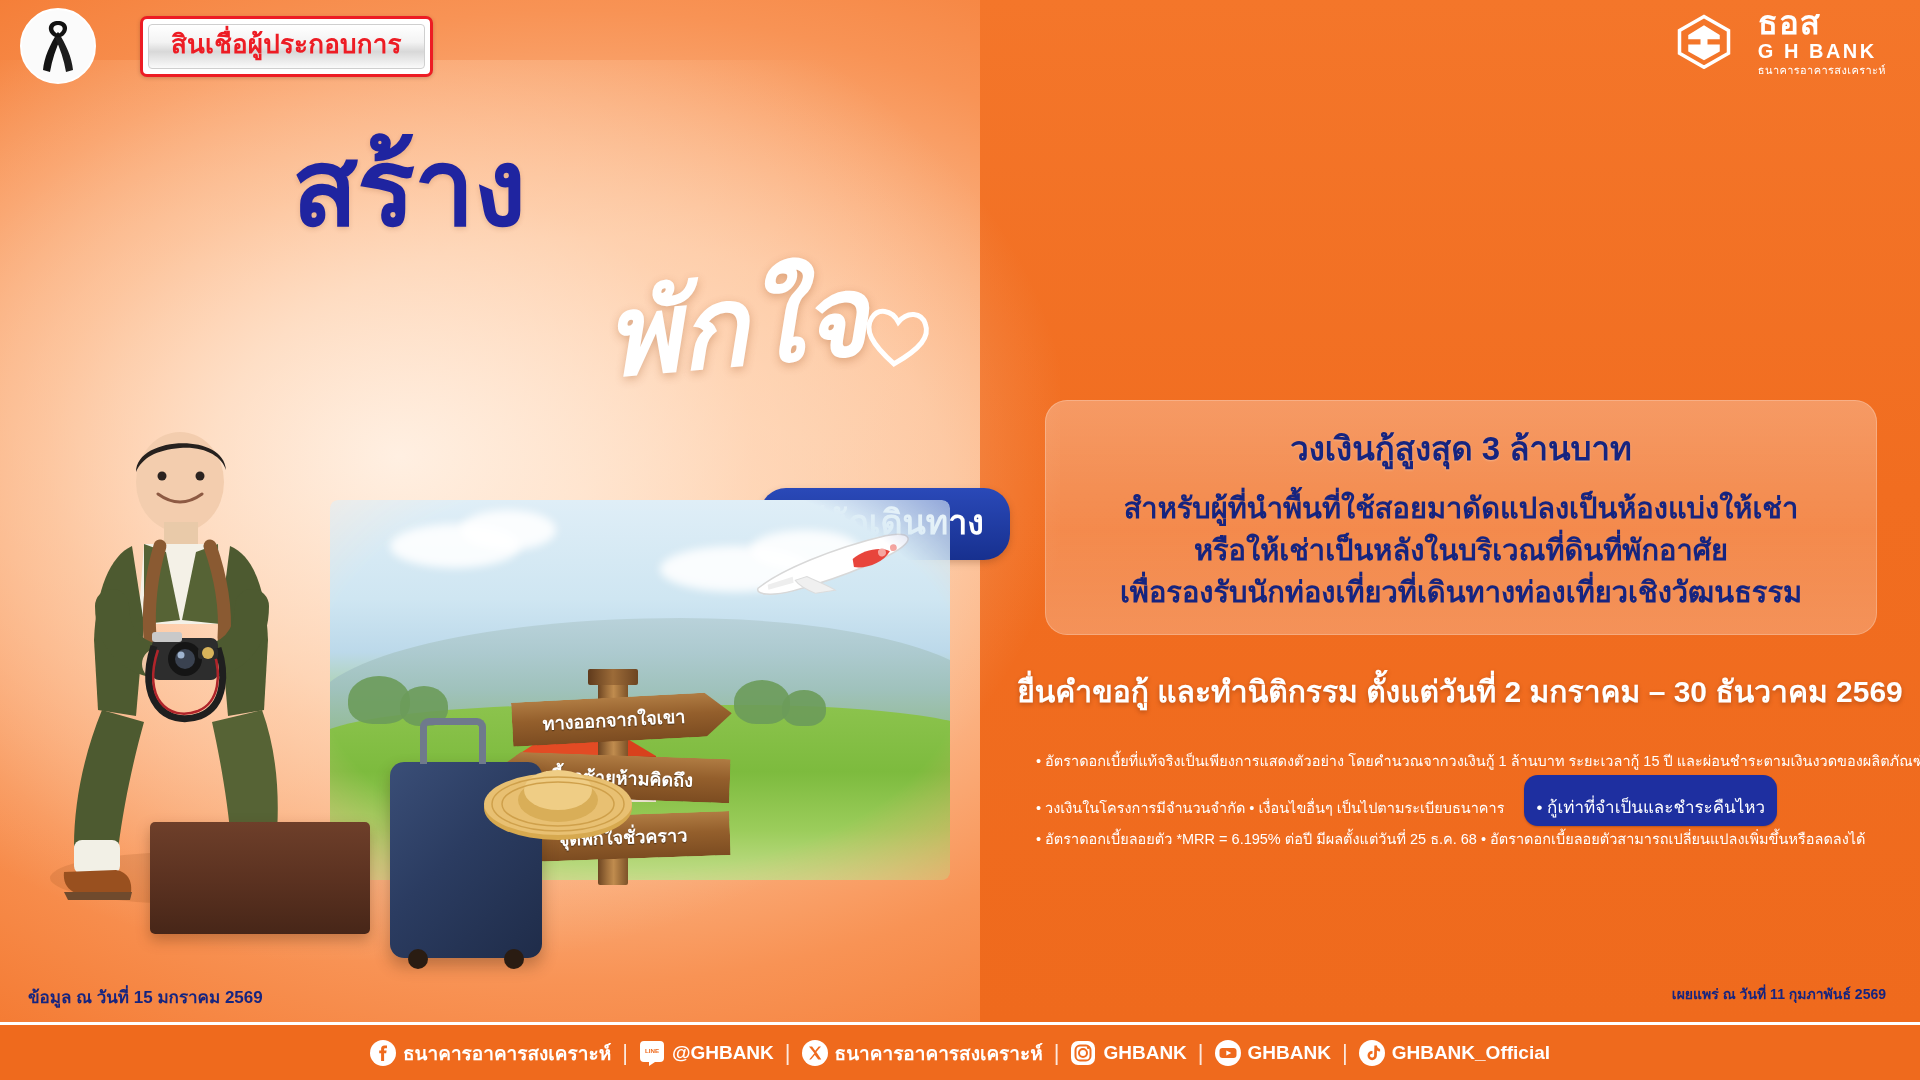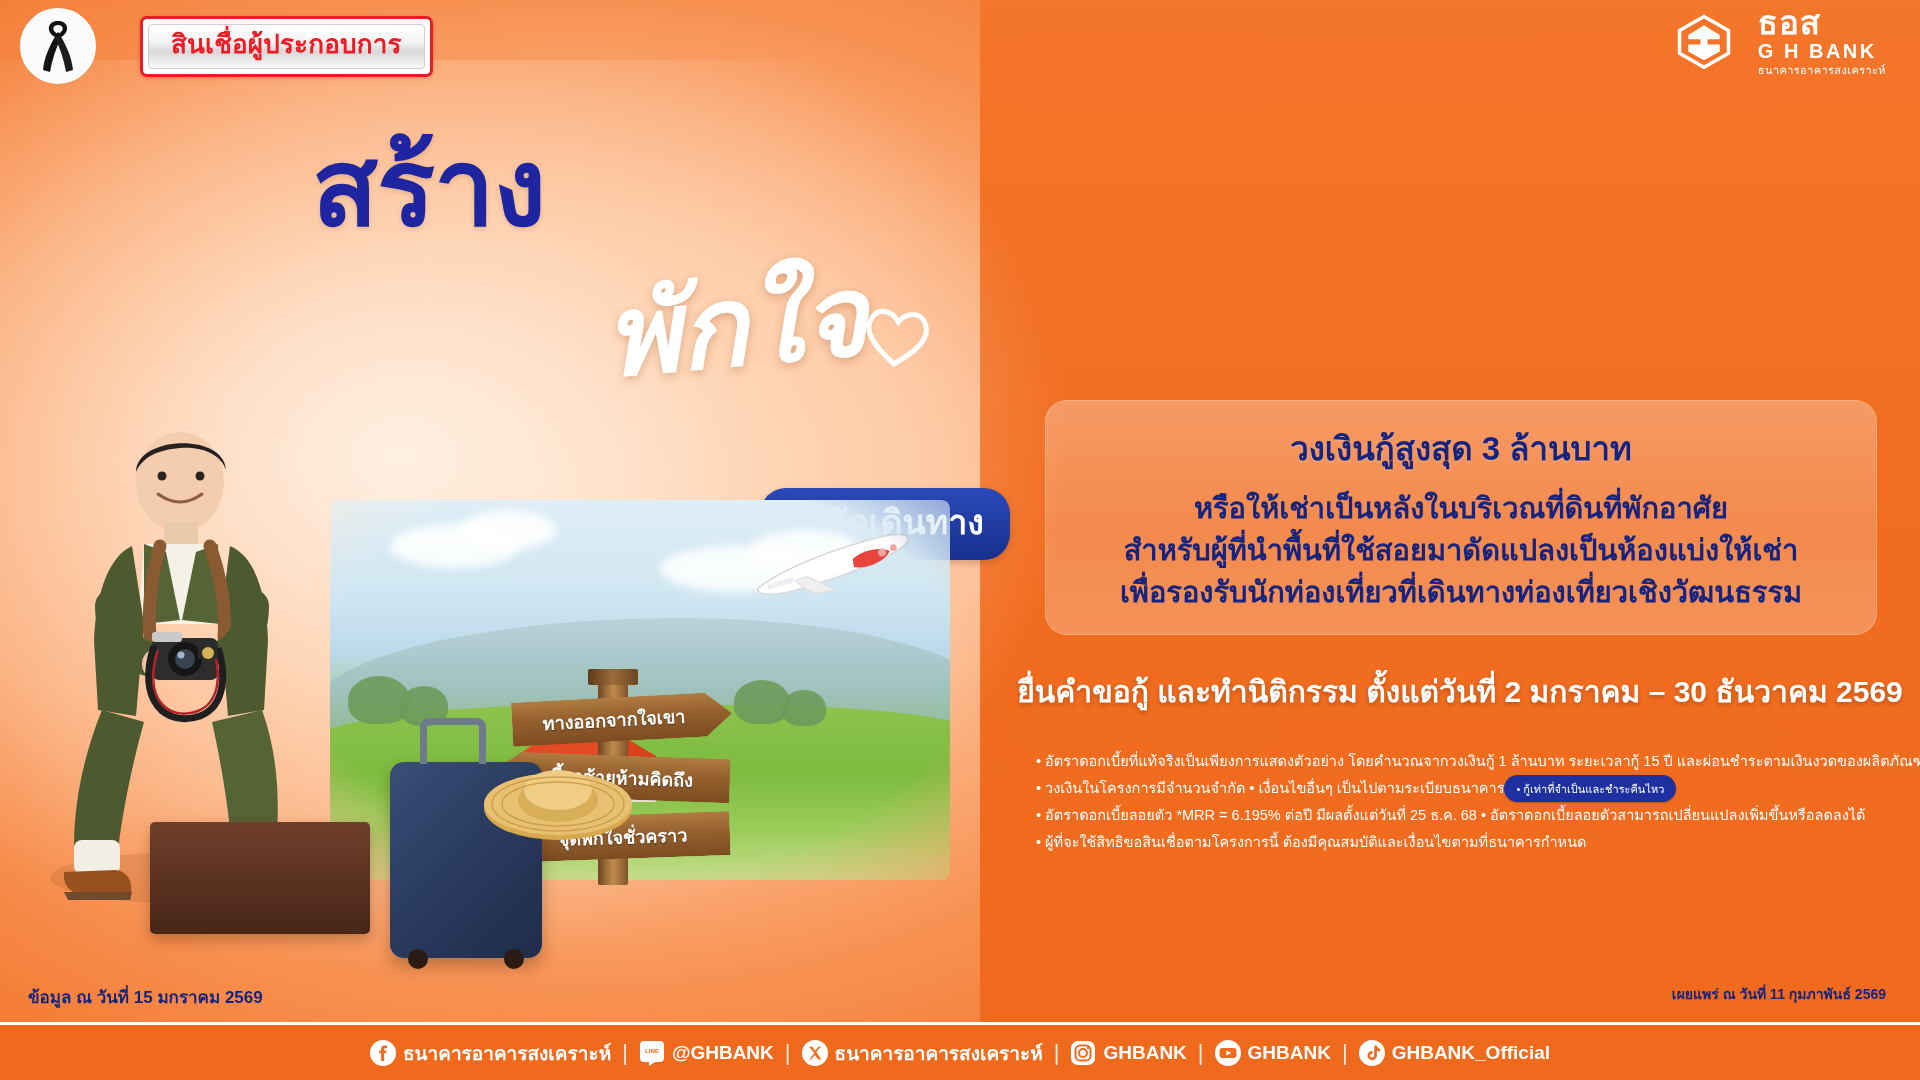--- a/index.html
+++ b/index.html
@@ -61,21 +61,21 @@
   }
   .gh-mark { width:56px; height:56px; flex:0 0 auto; }
   .gh-words { color:#fff; line-height:1; }
   .gh-thai { font-size:33px; font-weight:bold; letter-spacing:1px; }
   .gh-en { font-size:20px; font-weight:bold; letter-spacing:2.5px; margin-top:2px; }
   .gh-sub { font-size:11px; letter-spacing:.4px; margin-top:4px; }
 
   
   .hero { position:absolute; left:0; top:120px; width:980px; height:520px; }
   .h-line1 {
-    position:absolute; left:312px; top:18px;
+    position:absolute; left:292px; top:18px;
     font-size:108px; font-weight:bold; color:#1f24a0;
     line-height:.92; letter-spacing:-1px;
     text-shadow:0 2px 5px rgba(120,60,20,.18);
   }
   .h-line2 {
     position:absolute; left:200px; top:128px;
     font-size:108px; font-weight:bold; color:#1f24a0;
     line-height:.92; letter-spacing:-1px;
     text-shadow:0 2px 5px rgba(120,60,20,.18);
   }
@@ -236,22 +236,22 @@
     font-size:30px; text-shadow:0 2px 4px rgba(120,45,10,.42);
   }
 
   .fineprint {
     position:absolute; left:36px; top:748px; width:860px;
     color:#fff; font-size:14.5px; line-height:1.85;
   }
   .fineprint .row { white-space:nowrap; }
   .fp-pill {
     display:inline-block; background:#1e2fa0; color:#fff;
-    border-radius:14px; padding:4px 12px 3px; font-size:11px;
-    margin-left:0; box-shadow:0 1px 2px rgba(0,0,0,.22);
+    border-radius:14px; padding:17px 12px 3px; font-size:17px;
+    margin-left:20px; box-shadow:0 1px 2px rgba(0,0,0,.22);
   }
 
   
   .note-left {
     position:absolute; left:28px; top:983px;
     color:#16247f; font-size:17px; font-weight:bold;
   }
   .note-right {
     position:absolute; right:34px; top:983px;
     color:#16247f; font-size:14px; font-weight:bold;
@@ -425,35 +425,34 @@
     </svg>
   </div>
 
   <div class="panel">
     <div class="p-title">
     </div>
 
     <div class="info-card">
       <div class="card-head">วงเงินกู้สูงสุด 3 ล้านบาท</div>
       <div class="card-body">
+        <div>สำหรับผู้ที่นำพื้นที่ใช้สอยมาดัดแปลงเป็นห้องแบ่งให้เช่า</div>
         <div>หรือให้เช่าเป็นหลังในบริเวณที่ดินที่พักอาศัย</div>
-        <div>สำหรับผู้ที่นำพื้นที่ใช้สอยมาดัดแปลงเป็นห้องแบ่งให้เช่า</div>
         <div>เพื่อรองรับนักท่องเที่ยวที่เดินทางท่องเที่ยวเชิงวัฒนธรรม</div>
       </div>
     </div>
 
     <div class="apply-line">ยื่นคำขอกู้ และทำนิติกรรม ตั้งแต่วันที่ 2 มกราคม – 30 ธันวาคม 2569</div>
 
     <div class="fineprint">
       <div class="row">• อัตราดอกเบี้ยที่แท้จริงเป็นเพียงการแสดงตัวอย่าง โดยคำนวณจากวงเงินกู้ 1 ล้านบาท ระยะเวลากู้ 15 ปี และผ่อนชำระตามเงินงวดของผลิตภัณฑ์</div>
       <div class="row">
         <span>• วงเงินในโครงการมีจำนวนจำกัด  • เงื่อนไขอื่นๆ เป็นไปตามระเบียบธนาคาร</span><span class="fp-pill">• กู้เท่าที่จำเป็นและชำระคืนไหว</span>
       </div>
       <div class="row">• อัตราดอกเบี้ยลอยตัว *MRR = 6.195% ต่อปี มีผลตั้งแต่วันที่ 25 ธ.ค. 68  • อัตราดอกเบี้ยลอยตัวสามารถเปลี่ยนแปลงเพิ่มขึ้นหรือลดลงได้</div>
-      <div class="row">• ผู้ที่จะใช้สิทธิขอสินเชื่อตามโครงการนี้ ต้องมีคุณสมบัติและเงื่อนไขตามที่ธนาคารกำหนด</div>
     </div>
   </div>
 
   <div class="note-left">ข้อมูล ณ วันที่ 15 มกราคม 2569</div>
   <div class="note-right">เผยแพร่ ณ วันที่ 11 กุมภาพันธ์ 2569</div>
 
   <div class="footer-rule"></div>
   <div class="footer">
     <div class="social">
 

